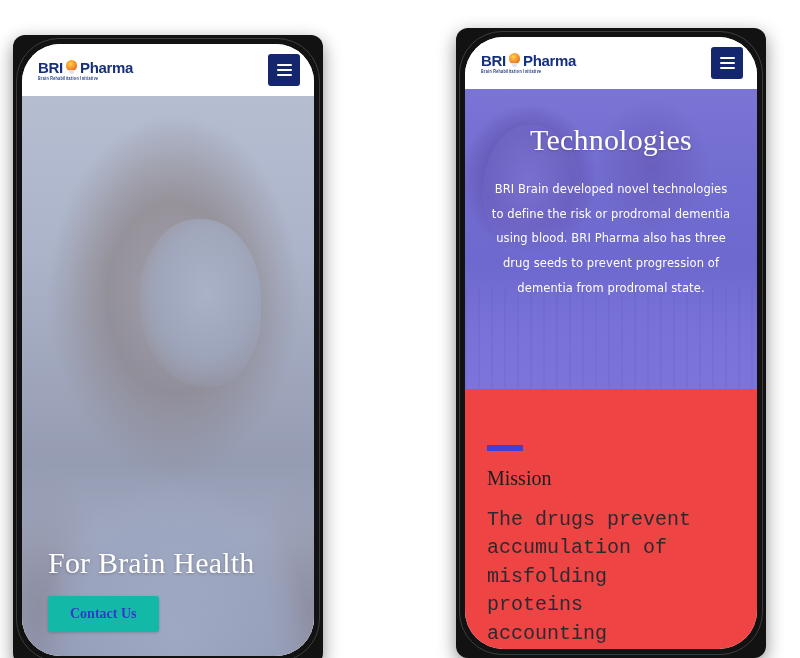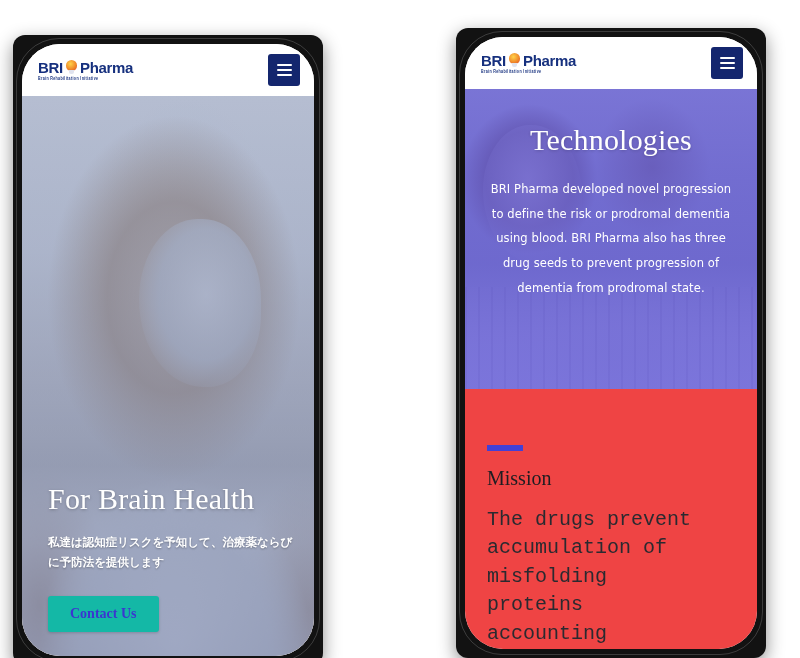--- a/index.html
+++ b/index.html
@@ -323,21 +323,20 @@
           <span></span>
           <span></span>
       </div>
     </div>
 
     <div class="hero1">
       <div class="hero1-photo"></div>
       <div class="hero1-tint"></div>
       <div class="hero1-content">
         <h1 class="hero1-title">For Brain Health</h1>
-        <p class="hero1-sub">私達は認知症リスクを予知して、治療薬ならびに予防法を提供します</p>
         <div class="contact-btn">Contact Us</div>
       </div>
     </div>
 
   </div>
 </div>
 
 <div class="phone phone-2">
   <div class="screen">
 
@@ -359,21 +358,21 @@
           <span></span>
       </div>
     </div>
 
     <div class="page2">
       <div class="hero2">
         <div class="hero2-photo"></div>
         <div class="hero2-tint"></div>
         <div class="hero2-content">
           <h1 class="hero2-title">Technologies</h1>
-          <p class="hero2-body">BRI Pharma developed novel progression to define the risk or prodromal dementia using blood. BRI Pharma also has three drug seeds to prevent progression of dementia from prodromal state.</p>
+          <p class="hero2-body">BRI Brain developed novel technologies to define the risk or prodromal dementia using blood. BRI Pharma also has three drug seeds to prevent progression of dementia from prodromal state.</p>
         </div>
       </div>
 
       <div class="mission">
         <div class="mission-rule"></div>
         <h2 class="mission-title">Mission</h2>
         <p class="mission-body">The drugs prevent accumulation of misfolding proteins accounting Alzheimer’s, Parkinson’s and Lewy body diseases</p>
       </div>
     </div>
 

